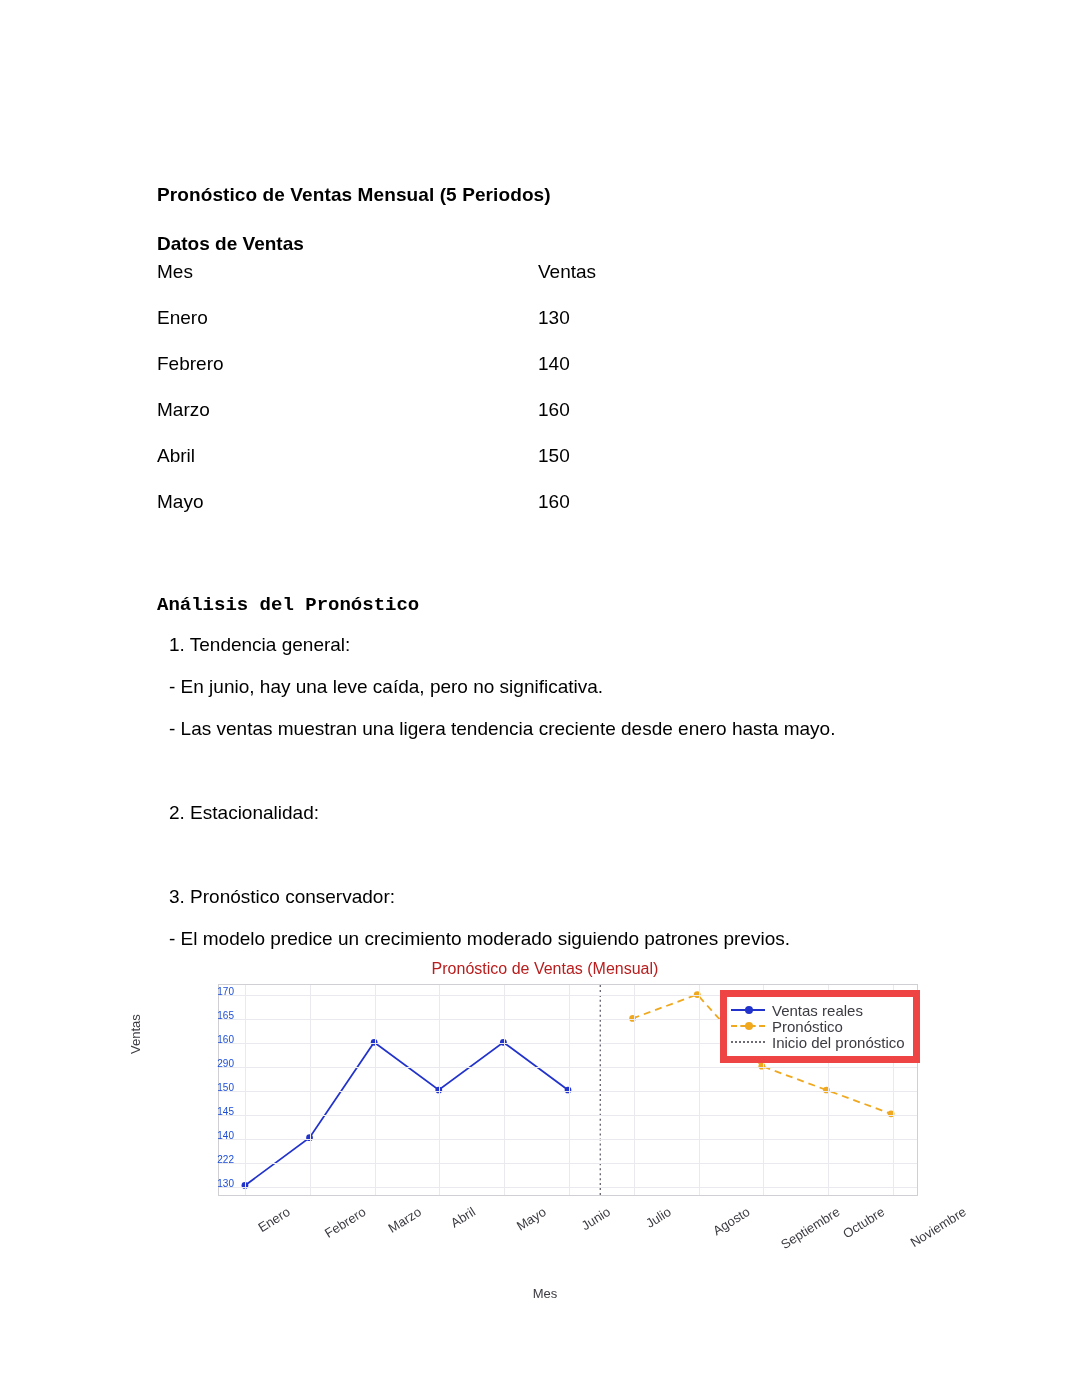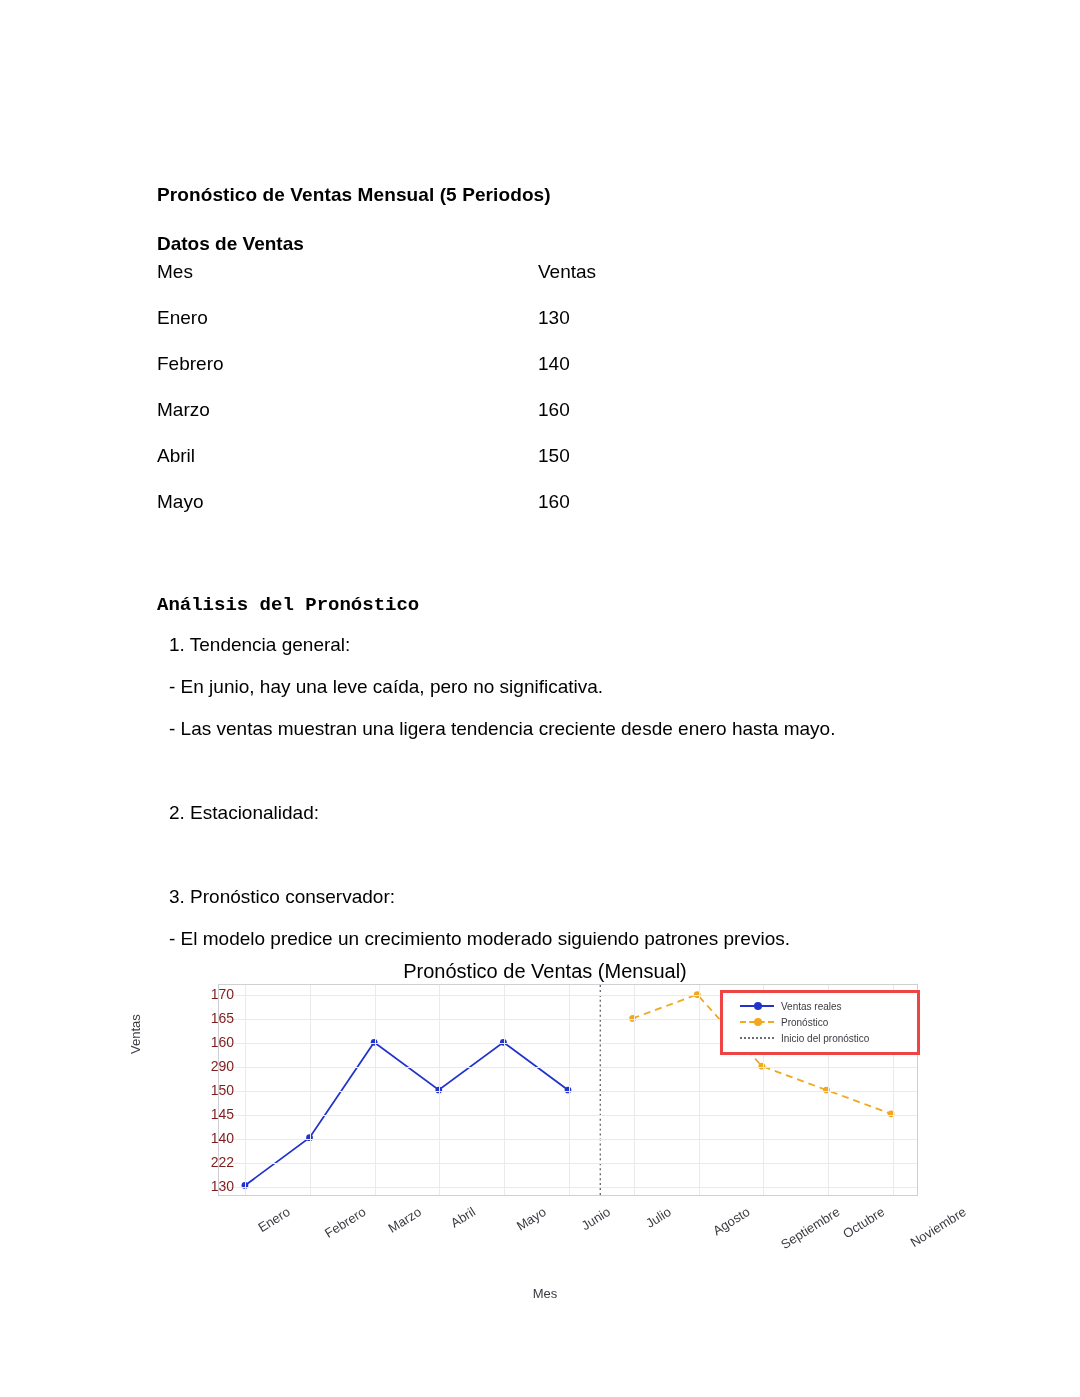--- a/index.html
+++ b/index.html
@@ -80,22 +80,22 @@
     top: 930px;
     width: 790px;
     height: 370px;
   }
   .chart-title {
     position: absolute;
     left: 0;
     top: 14px;
     width: 790px;
     text-align: center;
-    font-size: 20px;
-    color: #000000;
+    font-size: 16px;
+    color: #b91c1c;
   }
   .plot {
     position: absolute;
     left: 68px;
     top: 38px;
     width: 700px;
     height: 212px;
     border: 1px solid #cfcfd4;
     box-sizing: border-box;
     background: #ffffff;
@@ -112,22 +112,22 @@
     top: 0;
     width: 1px;
     height: 100%;
     background: #e9e9ee;
   }
   .ytick {
     position: absolute;
     right: 706px;
     width: 60px;
     text-align: right;
-    font-size: 14px;
-    color: #7f1d1d;
+    font-size: 10px;
+    color: #1d4ed8;
     transform: translateY(-8px);
   }
   .ylabel {
     position: absolute;
     left: -22px;
     top: 108px;
     font-size: 13px;
     color: #3b3b42;
     transform: rotate(-90deg);
     transform-origin: left top;
@@ -149,25 +149,25 @@
     white-space: nowrap;
     transform: rotate(-32deg);
     transform-origin: right top;
     text-align: right;
   }
   .legend {
     position: absolute;
     left: 570px;
     top: 44px;
     width: 200px;
-    border: 3px solid #ef4444;
+    border: 7px solid #ef4444;
     background: #ffffff;
-    padding: 5px 7px 6px 17px;
+    padding: 5px 7px 6px 4px;
     box-sizing: border-box;
-    font-size: 10px;
+    font-size: 15px;
     color: #3b3b42;
   }
   .legend-row {
     display: flex;
     align-items: center;
     height: 16px;
   }
   .legend-key {
     width: 34px;
     height: 12px;

